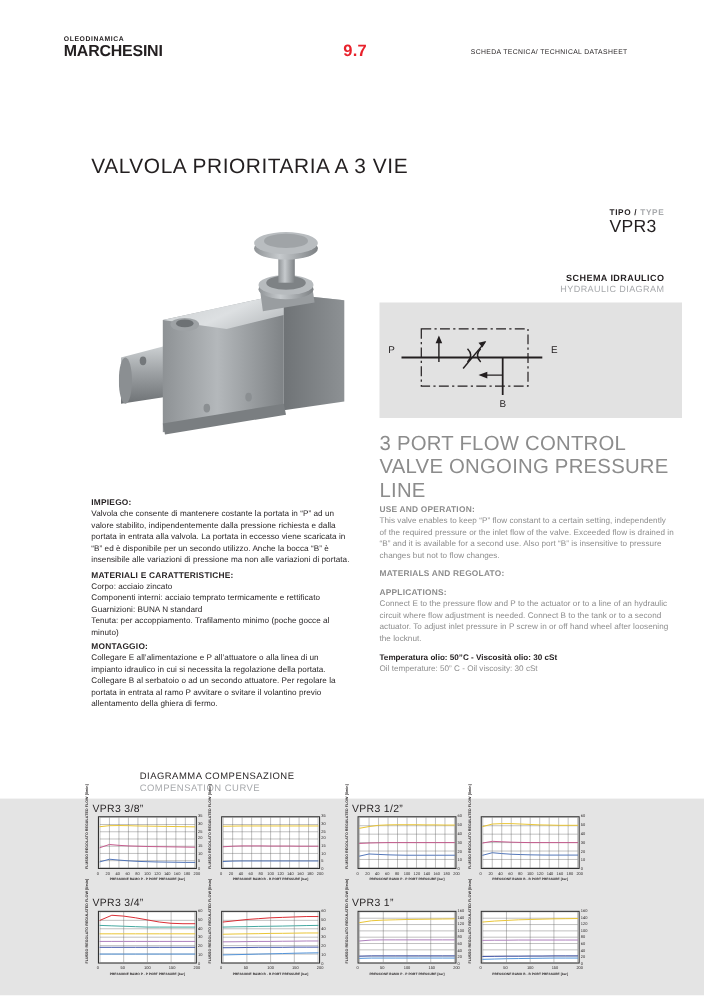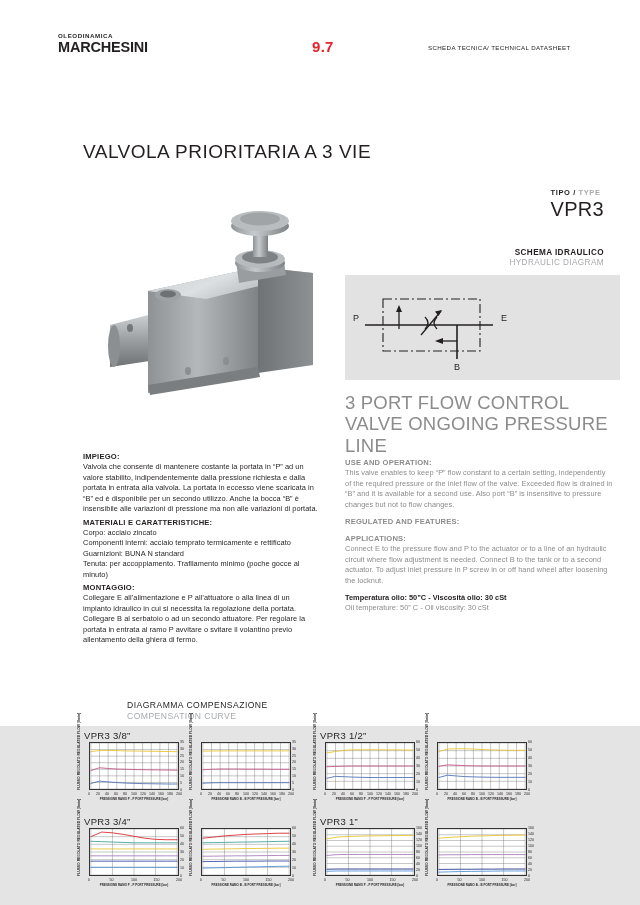--- a/index.html
+++ b/index.html
@@ -42,21 +42,21 @@
     font-size:19px; letter-spacing:0.5px; color:#231f20;
     font-weight:normal;
   }
 
   
   .type-block { position:absolute; right:36px; top:188px; text-align:left; }
   .type-label { font-size:7.5px; letter-spacing:0.6px; }
   .type-label .it { color:#231f20; font-weight:bold; }
   .type-label .en { color:#a7a9ac; font-weight:bold; }
   .type-value {
-    font-size:20px; color:#231f20; letter-spacing:0.3px;
+    font-size:16px; color:#231f20; letter-spacing:0.3px;
     margin-top:2px; line-height:1;
   }
 
   
   .schema-head { position:absolute; right:36px; top:248px; text-align:right; line-height:1.25; }
   .schema-it { font-size:8.2px; font-weight:bold; color:#231f20; letter-spacing:0.4px; }
   .schema-en { font-size:8.2px; color:#a7a9ac; letter-spacing:0.4px; }
 
   
   .diagram-box {
@@ -268,21 +268,21 @@
 Tenuta: per accoppiamento. Trafilamento minimo (poche gocce al minuto)</div>
     <div class="gap-sm"></div>
     <div class="sec-head">MONTAGGIO:</div>
     <div class="body-p">Collegare E all’alimentazione e P all’attuatore o alla linea di un impianto idraulico in cui si necessita la regolazione della portata. Collegare B al serbatoio o ad un secondo attuatore. Per regolare la portata in entrata al ramo P avvitare o svitare il volantino previo allentamento della ghiera di fermo.</div>
   </div>
 
   <div class="col-en">
     <div class="sec-head">USE AND OPERATION:</div>
     <div class="body-p">This valve enables to keep “P” flow constant to a certain setting, independently of the required pressure or the inlet flow of the valve. Exceeded flow is drained in “B” and it is available for a second use. Also port “B” is insensitive to pressure changes but not to flow changes.</div>
     <div class="gap"></div>
-    <div class="sec-head">REGULATED AND FEATURES:</div>
+    <div class="sec-head">MATERIALS AND REGOLATO:</div>
     <div class="gap"></div>
     <div class="sec-head">APPLICATIONS:</div>
     <div class="body-p">Connect E to the pressure flow and P to the actuator or to a line of an hydraulic circuit where flow adjustment is needed. Connect B to the tank or to a second actuator. To adjust inlet pressure in P screw in or off hand wheel after loosening the locknut.</div>
     <div class="gap"></div>
     <div class="temp-it">Temperatura olio: 50”C - Viscosità olio: 30 cSt</div>
     <div class="temp-en">Oil temperature: 50” C - Oil viscosity: 30 cSt</div>
   </div>
 
   <div class="comp-head">
     <div class="comp-it">DIAGRAMMA COMPENSAZIONE</div>

